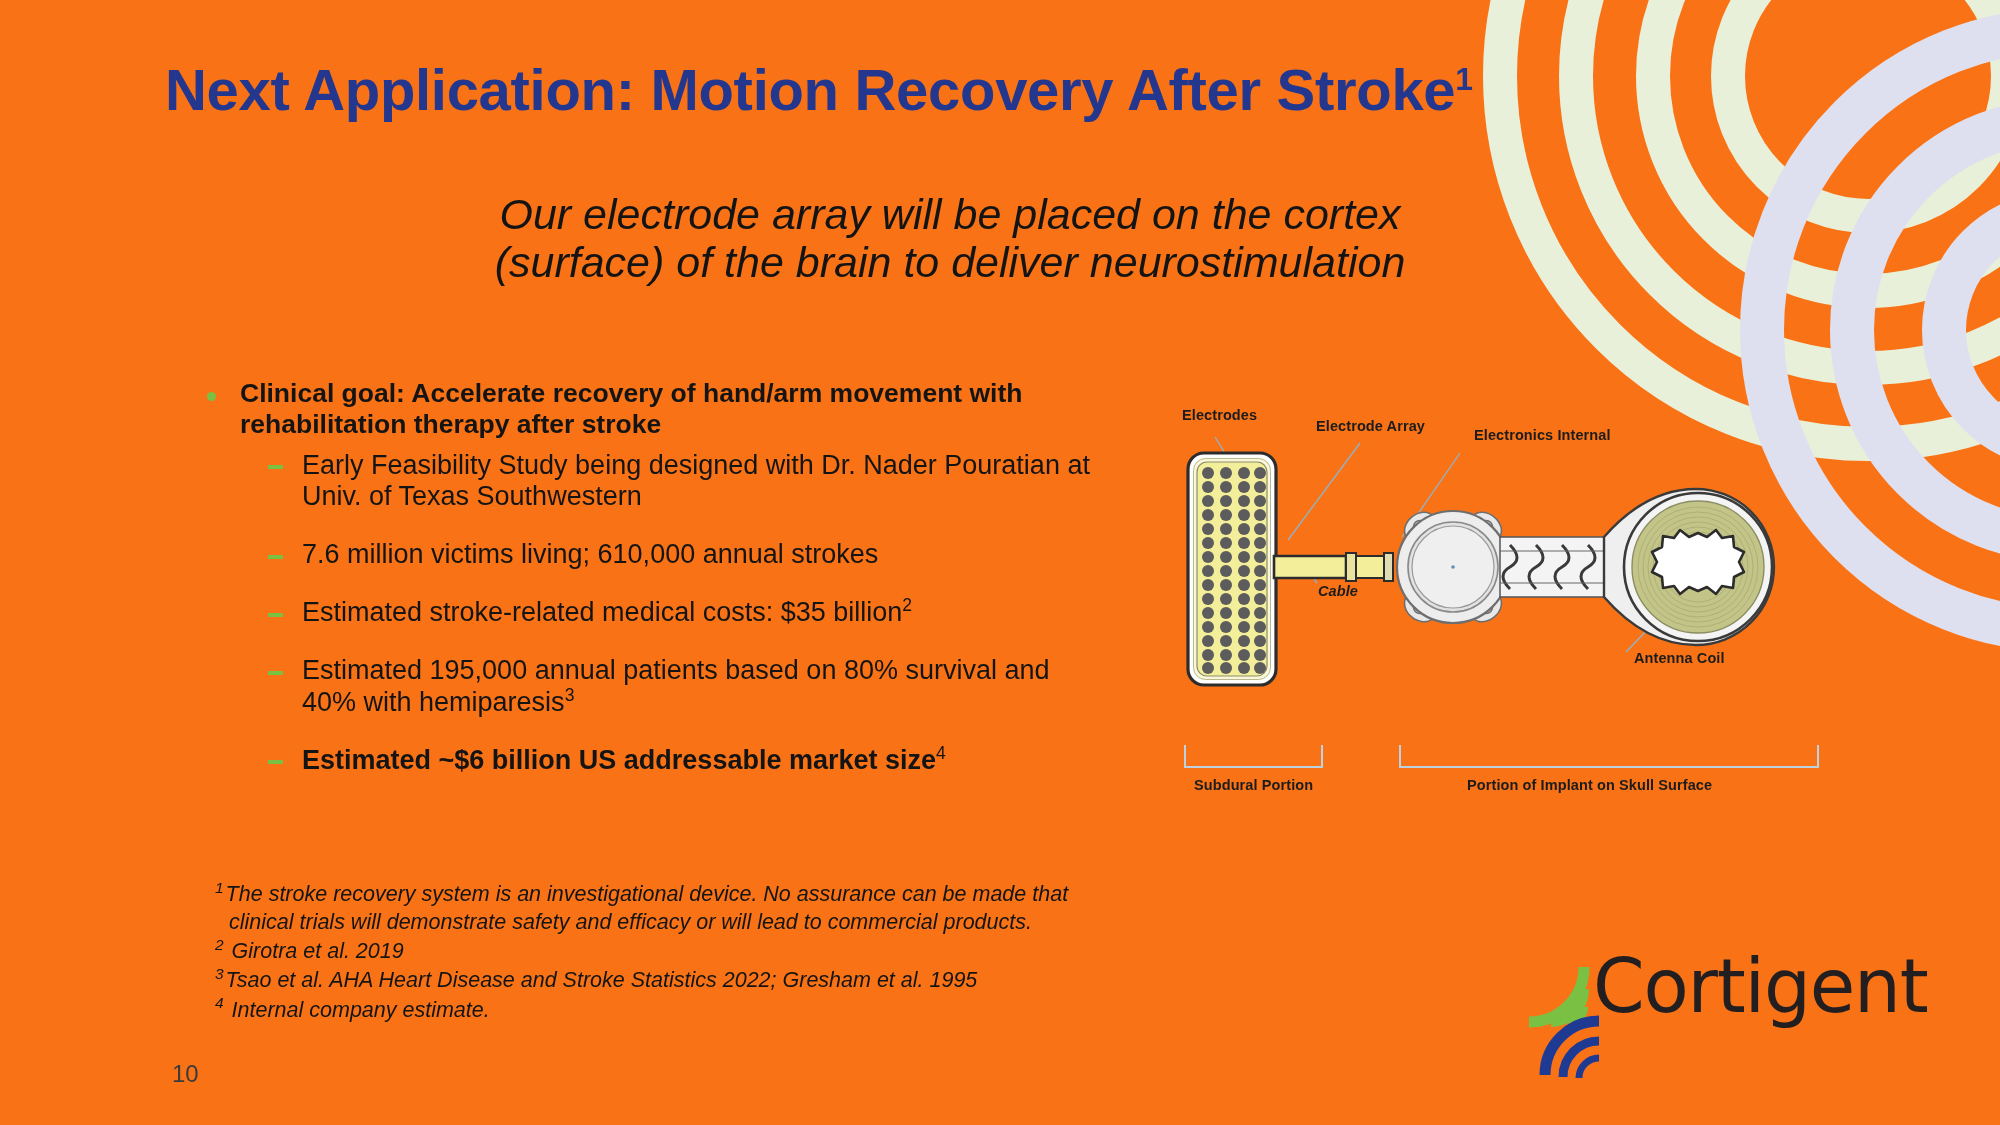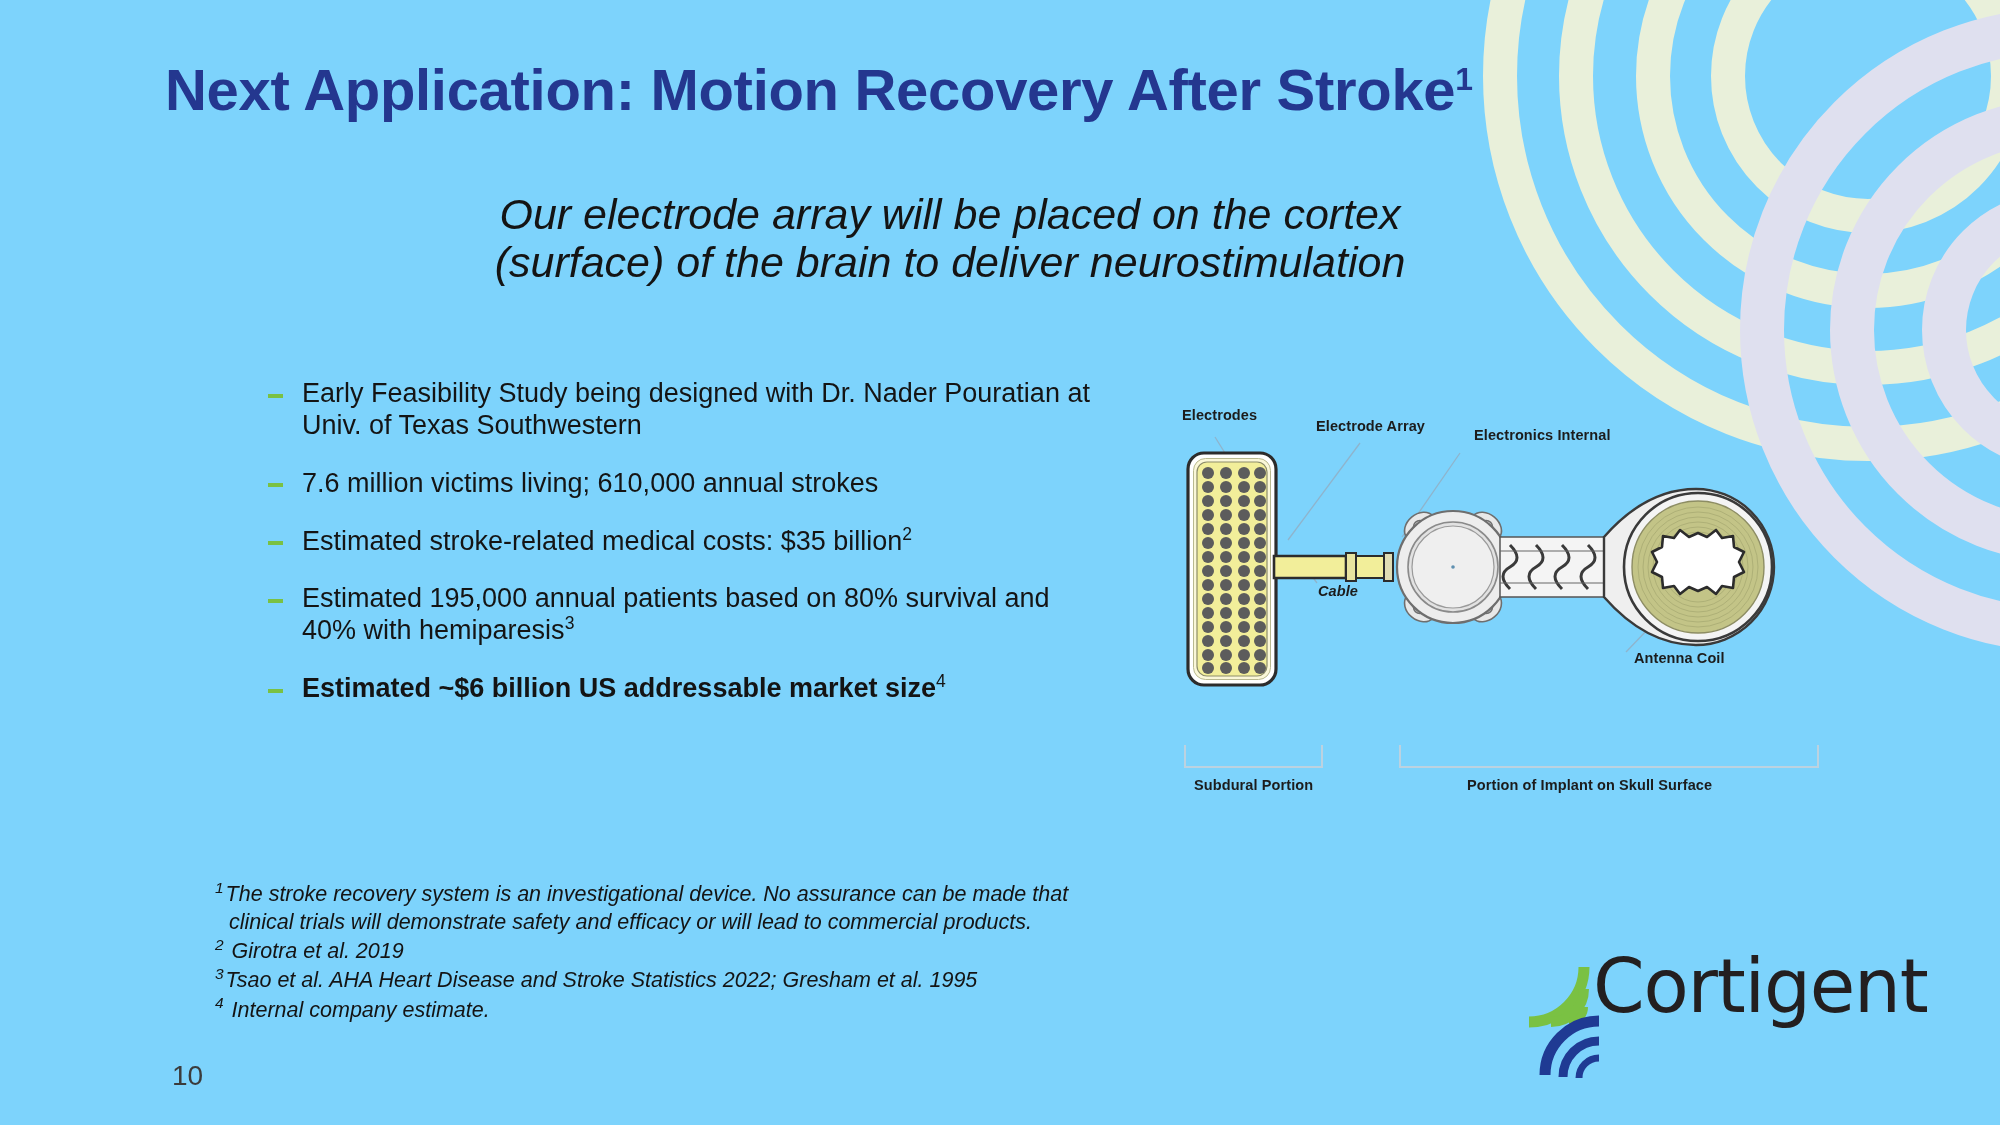--- a/index.html
+++ b/index.html
@@ -7,21 +7,21 @@
     padding: 0;
     background: #ffffff;
   }
   body {
     font-family: "Liberation Sans", sans-serif;
   }
   #slide {
     position: relative;
     width: 2000px;
     height: 1125px;
-    background: #7dd3fc;
+    background: #f97316;
     overflow: hidden;
   }
 
   
   .deco-layer {
     position: absolute;
     inset: 0;
     pointer-events: none;
   }
 
@@ -128,21 +128,21 @@
     line-height: 0;
     margin-right: 2px;
   }
   .fn .ind { padding-left: 14px; display: block; }
 
   
   #pagenum {
     position: absolute;
     left: 172px;
     top: 1060px;
-    font-size: 28px;
+    font-size: 24px;
     color: #3b3b3b;
   }
 
   
   #diagram {
     position: absolute;
     left: 1170px;
     top: 415px;
     width: 660px;
     height: 420px;
@@ -201,20 +201,24 @@
     <span>Next Application: Motion Recovery After Stroke</span><sup>1</sup>
   </div>
 
   <div id="subtitle">
     <div>Our electrode array will be placed on the cortex</div>
     <div>(surface) of the brain to deliver neurostimulation</div>
   </div>
 
   <div id="bullets">
 
+    <div class="lvl1 bold blk">
+      <span class="mk"></span>
+      <span>Clinical goal: Accelerate recovery of hand/arm movement with rehabilitation therapy after stroke</span>
+    </div>
 
     <div class="lvl2 blk">
       <span class="mk"></span>
       <span>Early Feasibility Study being designed with Dr. Nader Pouratian at Univ. of Texas Southwestern</span>
     </div>
 
 
     <div class="lvl2 blk sp-2">
       <span class="mk"></span>
       <span>7.6 million victims living; 610,000 annual strokes</span>

